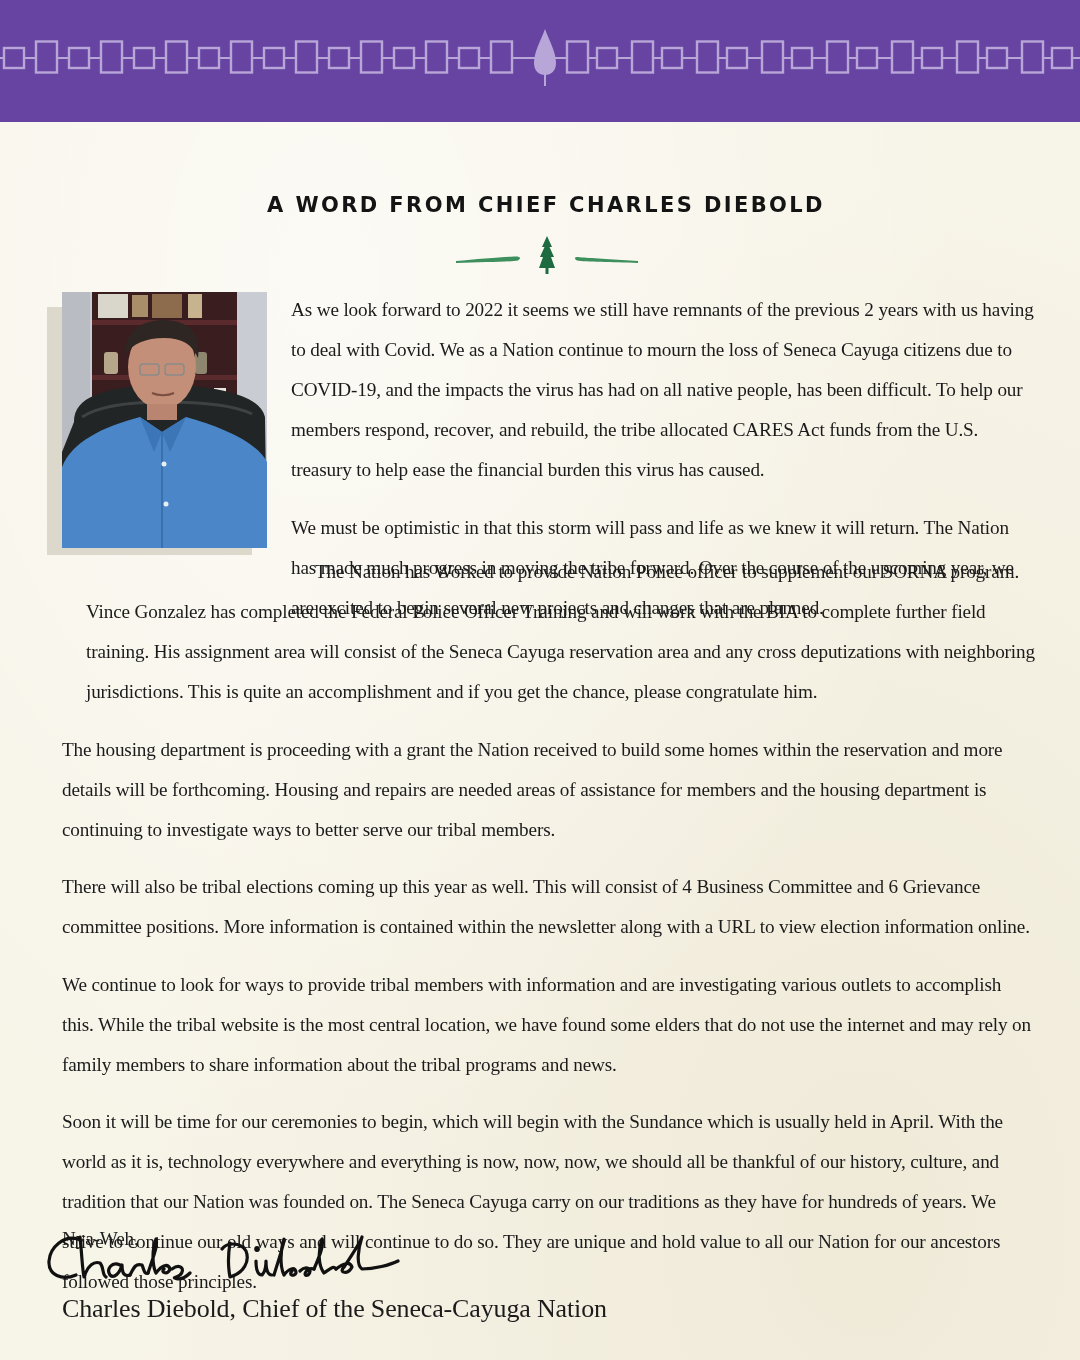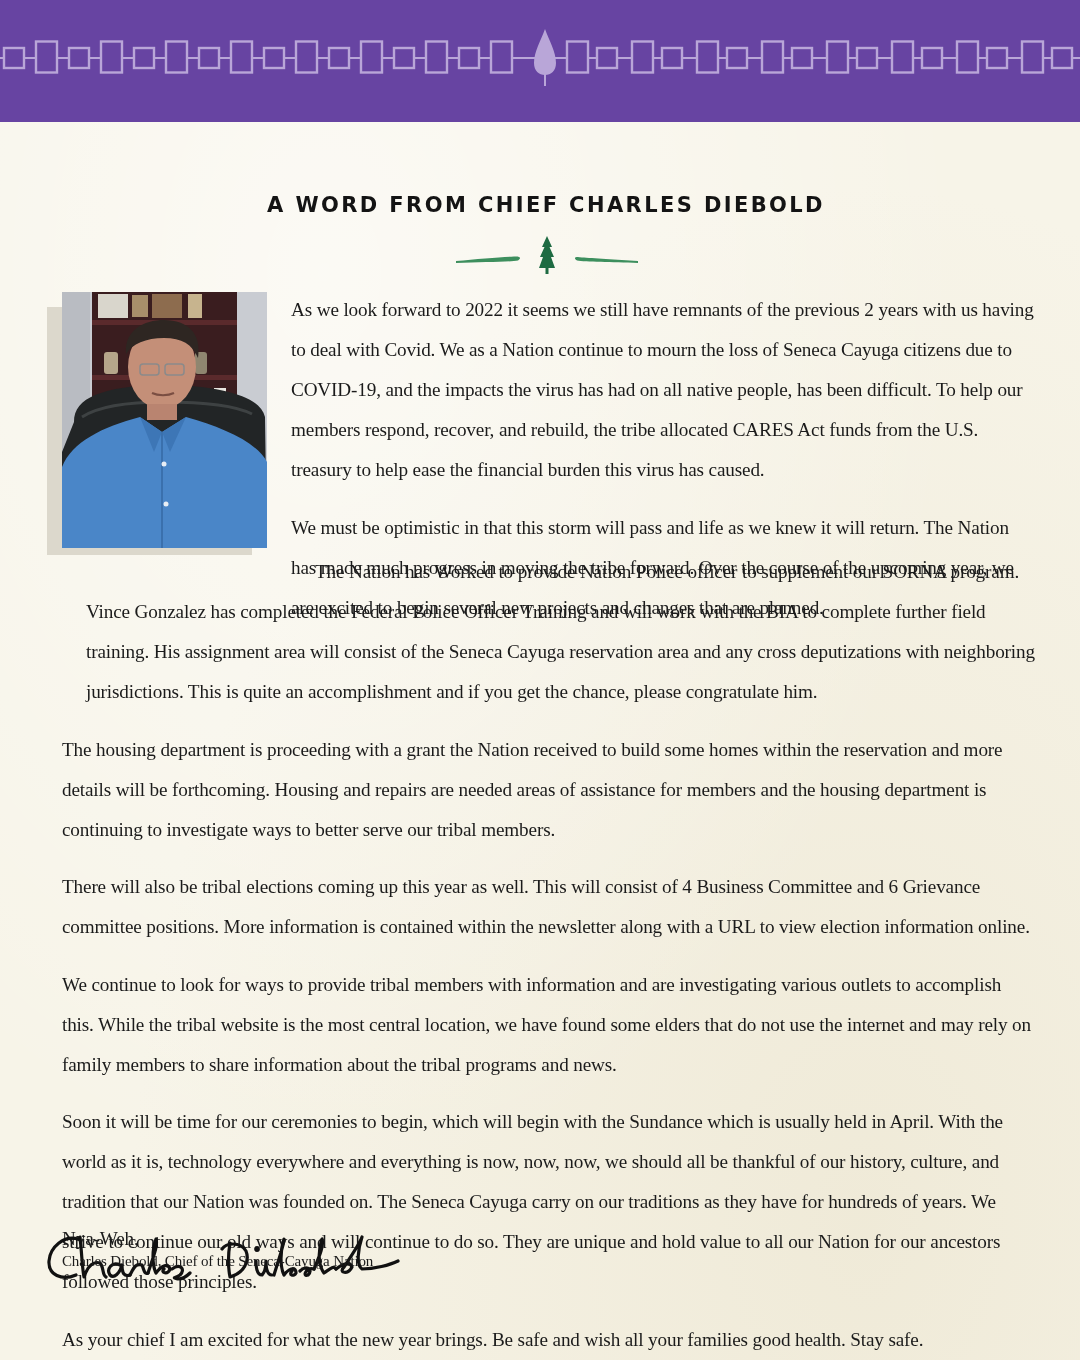--- a/index.html
+++ b/index.html
@@ -41,21 +41,21 @@
       position: absolute; font-size: 19.2px; line-height: 40px; color: #1b1b1b;
       letter-spacing: -0.15px;
       font-family: Liberation Serif, serif;
     }
     .text p { margin: 0 0 17.5px 0; }
     .intro { left: 291px; top: 290px; width: 745px; }
     .main { left: 62px; top: 552px; width: 975px; }
     .main p.indent-first { text-indent: 229px; margin-left: 24px; }
     .closing { left: 62px; top: 1197px; font-size: 19.2px; margin-top: 22px; }
     .signature { position: absolute; left: 44px; top: 1225px; width: 360px; height: 62px; }
-    .sig-name { position: absolute; left: 62px; top: 1241px; font-size: 15px; }
+    .sig-name { position: absolute; left: 62px; top: 1289px; font-size: 26px; }
   </style>
 </head>
 <body>
 
 <div class="paper"></div>
 
 <div class="banner">
   <svg id="wampum" width="1080" height="122" viewBox="0 0 1080 122">
       <line x1="0" y1="58" x2="1080" y2="58" stroke="#b9a6d8" stroke-width="2.2"></line>
       <rect x="4" y="48" width="20" height="20" fill="#6744a2" stroke="#b9a6d8" stroke-width="2.4"></rect>
@@ -146,21 +146,20 @@
   <p>As we look forward to 2022 it seems we still have remnants of the previous 2 years with us having to deal with Covid. We as a Nation continue to mourn the loss of Seneca Cayuga citizens due to COVID-19, and the impacts the virus has had on all native people, has been difficult. To help our members respond, recover, and rebuild, the tribe allocated CARES Act funds from the U.S. treasury to help ease the financial burden this virus has caused.</p>
   <p>We must be optimistic in that this storm will pass and life as we knew it will return. The Nation has made much progress in moving the tribe forward. Over the course of the upcoming year, we are excited to begin several new projects and changes that are planned.</p>
 </div>
 
 <div class="text main">
   <p class="indent-first">The Nation has Worked to provide Nation Police officer to supplement our SORNA program. Vince Gonzalez has completed the Federal Police Officer Training and will work with the BIA to complete further field training. His assignment area will consist of the Seneca Cayuga reservation area and any cross deputizations with neighboring jurisdictions. This is quite an accomplishment and if you get the chance, please congratulate him.</p>
   <p>The housing department is proceeding with a grant the Nation received to build some homes within the reservation and more details will be forthcoming. Housing and repairs are needed areas of assistance for members and the housing department is continuing to investigate ways to better serve our tribal members.</p>
   <p>There will also be tribal elections coming up this year as well. This will consist of 4 Business Committee and 6 Grievance committee positions. More information is contained within the newsletter along with a URL to view election information online.</p>
   <p>We continue to look for ways to provide tribal members with information and are investigating various outlets to accomplish this. While the tribal website is the most central location, we have found some elders that do not use the internet and may rely on family members to share information about the tribal programs and news.</p>
   <p>Soon it will be time for our ceremonies to begin, which will begin with the Sundance which is usually held in April. With the world as it is, technology everywhere and everything is now, now, now, we should all be thankful of our history, culture, and tradition that our Nation was founded on. The Seneca Cayuga carry on our traditions as they have for hundreds of years. We strive to continue our old ways and will continue to do so. They are unique and hold value to all our Nation for our ancestors followed those principles.</p>
-  <p>As your chief I am excited for what the new year brings. Be safe and wish all your families good health. Stay safe.</p>
 </div>
 
 <div class="text closing">Nya-Weh,</div>
 
 <svg class="signature" viewBox="0 0 360 62">
   <g fill="none" stroke="#111" stroke-width="3.2" stroke-linecap="round" stroke-linejoin="round">
     <path d="M34 14 C 20 10, 6 22, 5 36 C 4 50, 18 56, 32 50"></path>
     <path d="M36 12 C 38 30, 38 42, 40 52 C 44 40, 50 36, 56 38 C 60 42, 58 50, 62 52"></path>
     <path d="M76 40 C 68 36, 62 44, 66 50 C 70 54, 76 48, 78 40 C 78 48, 80 52, 86 50"></path>
     <path d="M86 50 C 90 42, 92 38, 98 40 C 100 44, 100 50, 104 48"></path>

